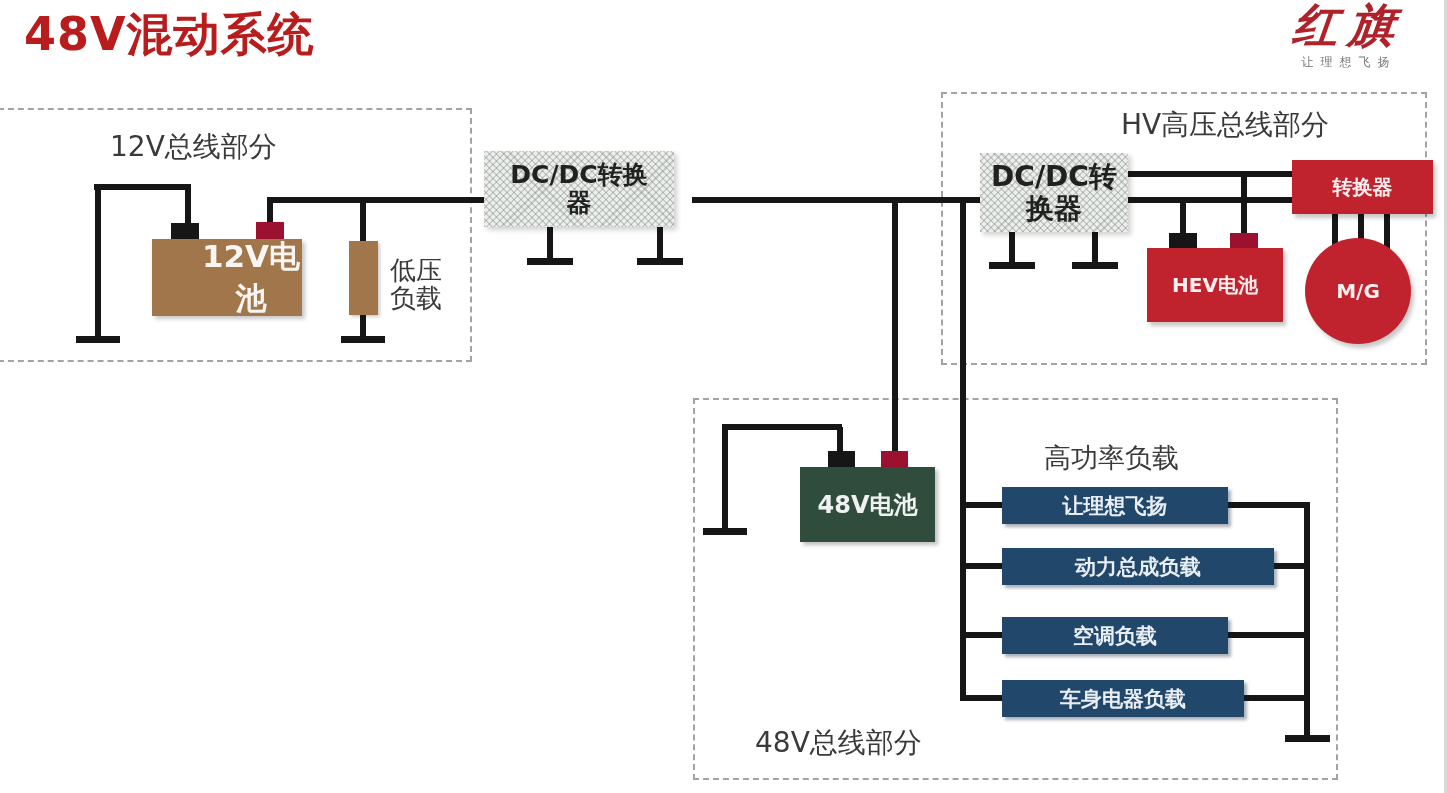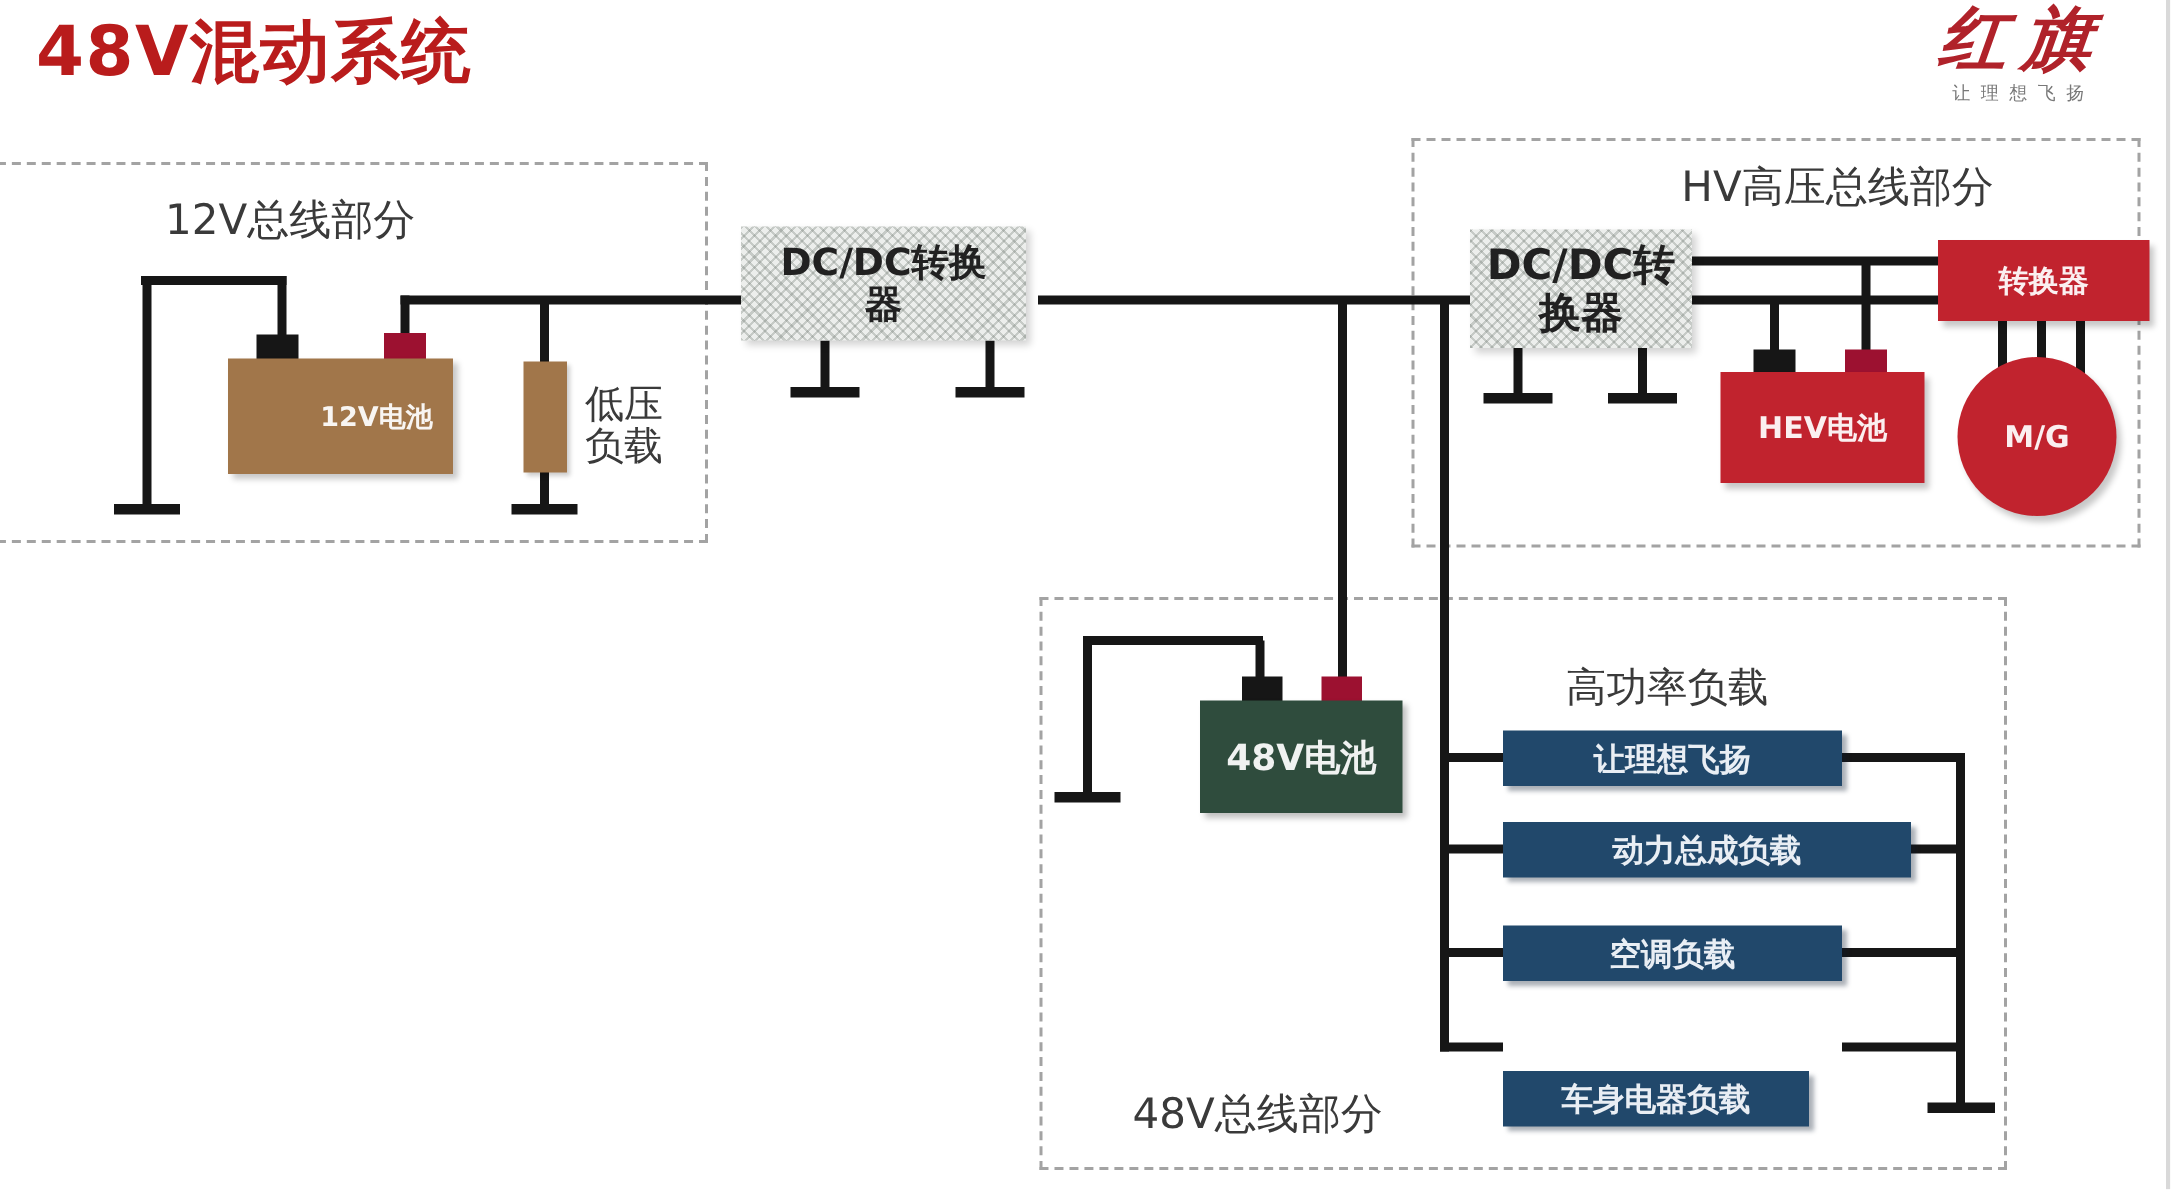--- a/index.html
+++ b/index.html
@@ -14,21 +14,21 @@
   .dash{position:absolute;border:2px dashed var(--gray-border);background:transparent;}
   .w{position:absolute;background:var(--ink);}
   .gnd{position:absolute;}
   .gnd .stem{position:absolute;left:50%;top:0;bottom:6px;width:6px;margin-left:-3px;background:var(--ink);}
   .gnd .bar{position:absolute;left:0;right:0;bottom:0;height:7px;background:var(--ink);}
   .term{position:absolute;background:var(--ink);}
   .term.red{background:var(--crimson);}
 
   .box{position:absolute;display:flex;align-items:center;justify-content:center;
        text-align:center;font-weight:bold;color:rgba(255,255,255,.93);}
-  .batt12{background:var(--brown);font-size:18px;box-shadow:3px 3px 4px rgba(0,0,0,.22);padding-left:48px;}
+  .batt12{background:var(--brown);font-size:31px;box-shadow:3px 3px 4px rgba(0,0,0,.22);padding-left:48px;}
   .lvload{background:var(--brown);box-shadow:2px 2px 3px rgba(0,0,0,.2);}
   .batt48{background:var(--green);font-size:24px;box-shadow:3px 3px 4px rgba(0,0,0,.25);}
   .redbox{background:var(--red);font-size:20px;box-shadow:3px 4px 4px rgba(0,0,0,.22);}
   .circle{border-radius:50%;}
   .load{background:var(--navy);font-size:21px;color:#e9eef4;box-shadow:3px 3px 3px rgba(15,30,50,.35);}
 
   .dcdc{position:absolute;display:flex;flex-direction:column;align-items:center;justify-content:center;
         font-weight:bold;color:#212121;line-height:1.12;text-align:center;
         background:
           repeating-linear-gradient(45deg, rgba(110,120,112,.30) 0 1.5px, transparent 1.5px 5px),
@@ -131,21 +131,21 @@
   <div class="box batt12" style="left:152px;top:239px;width:150px;height:77px">
     <span>12V电池</span>
   </div>
 
   <div class="box lvload" style="left:349px;top:241px;width:29px;height:74px"></div>
   <div class="lv-text" style="left:390px;top:256px">
     <div>低压</div>
     <div>负载</div>
   </div>
 
-  <div class="dcdc dcdc1" style="left:494px;top:151px;width:190px;height:76px">
+  <div class="dcdc dcdc1" style="left:484px;top:151px;width:190px;height:76px">
     <div>DC/DC转换</div>
     <div>器</div>
   </div>
 
   <div class="dcdc dcdc2" style="left:980px;top:153px;width:148px;height:79px">
     <div>DC/DC转</div>
     <div>换器</div>
   </div>
 
   <div class="box redbox" style="left:1147px;top:248px;width:136px;height:74px">
@@ -160,21 +160,21 @@
     <span>M/G</span>
   </div>
 
   <div class="box batt48" style="left:800px;top:467px;width:135px;height:75px">
     <span>48V电池</span>
   </div>
 
   <div class="box load" style="left:1002px;top:487px;width:226px;height:37px">让理想飞扬</div>
   <div class="box load" style="left:1002px;top:548px;width:272px;height:37px">动力总成负载</div>
   <div class="box load" style="left:1002px;top:617px;width:226px;height:37px">空调负载</div>
-  <div class="box load" style="left:1002px;top:714px;width:204px;height:37px">车身电器负载</div>
+  <div class="box load" style="left:1002px;top:680px;width:242px;height:37px">车身电器负载</div>
 
   <div class="slabel" style="left:110px;top:128px">12V总线部分</div>
   <div class="slabel" style="left:1100px;top:106px;width:250px">HV高压总线部分</div>
   <div class="slabel" style="left:755px;top:724px">48V总线部分</div>
   <div class="slabel" style="left:1044px;top:440px;font-size:27px">高功率负载</div>
 
   <div id="title">48V混动系统</div>
   <div id="logo">
     <div class="brand">红旗</div>
     <div class="slogan">让理想飞扬</div>

